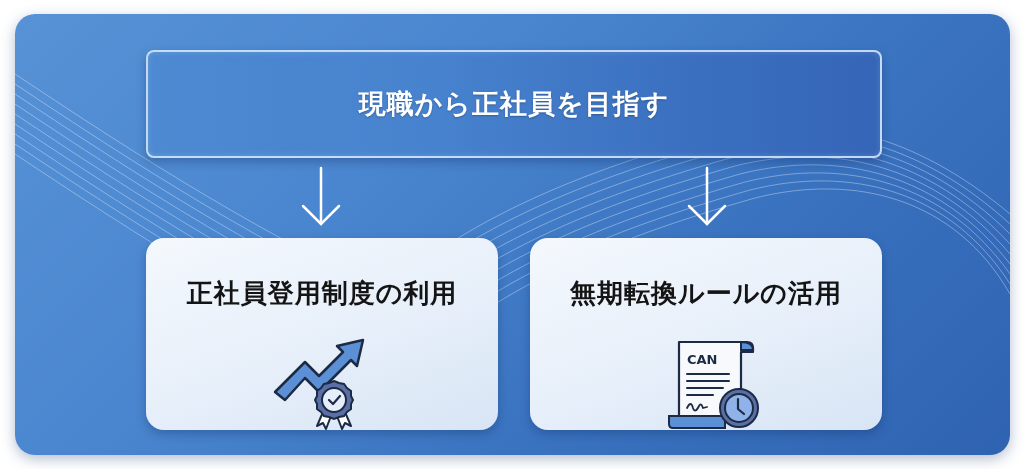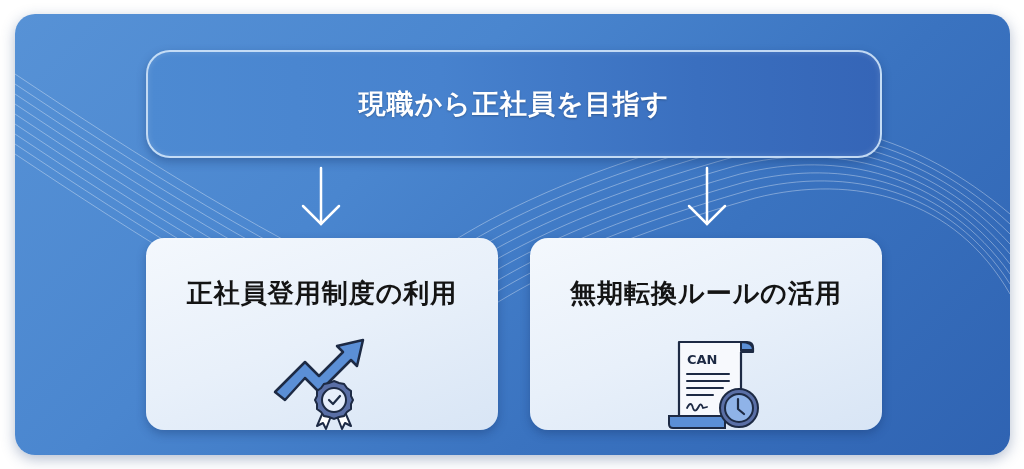--- a/index.html
+++ b/index.html
@@ -11,21 +11,21 @@
     position: absolute; left: 15px; top: 14px; width: 995px; height: 441px;
     border-radius: 20px;
     background: linear-gradient(135deg, #5792d6 0%, #4a86cf 35%, #3a73c0 65%, #2f63b2 100%);
     box-shadow: 0 4px 14px rgba(40,70,120,0.35);
     overflow: hidden;
   }
   .waves { position: absolute; left: 0; top: 0; width: 995px; height: 441px; }
   .top-box {
     position: absolute; left: 131px; top: 36px; width: 732px; height: 104px;
     border: 2px solid rgba(210,230,250,0.9);
-    border-radius: 24px;
+    border-radius: 8px;
     background: linear-gradient(90deg, #4d8ad2 0%, #4782ce 40%, #3a6fbf 75%, #3565b7 100%);
     box-shadow: 0 4px 10px rgba(20,50,100,0.35), inset 0 0 6px rgba(255,255,255,0.15);
     display: flex; align-items: center; justify-content: center;
   }
   .top-box-title {
     color: #ffffff; font-size: 27px; font-weight: bold; letter-spacing: 1px;
     text-shadow: 0 1px 2px rgba(0,0,0,0.25);
   }
   .arrow { position: absolute; width: 40px; height: 62px; }
   .card {

